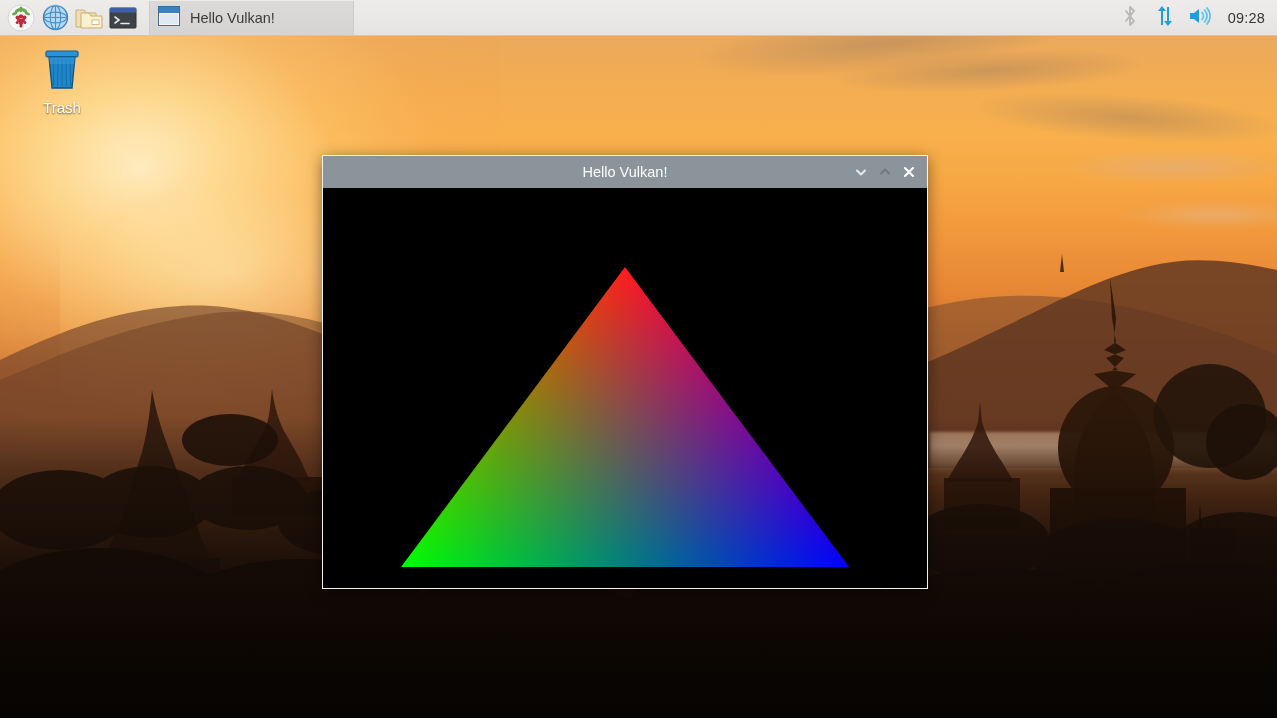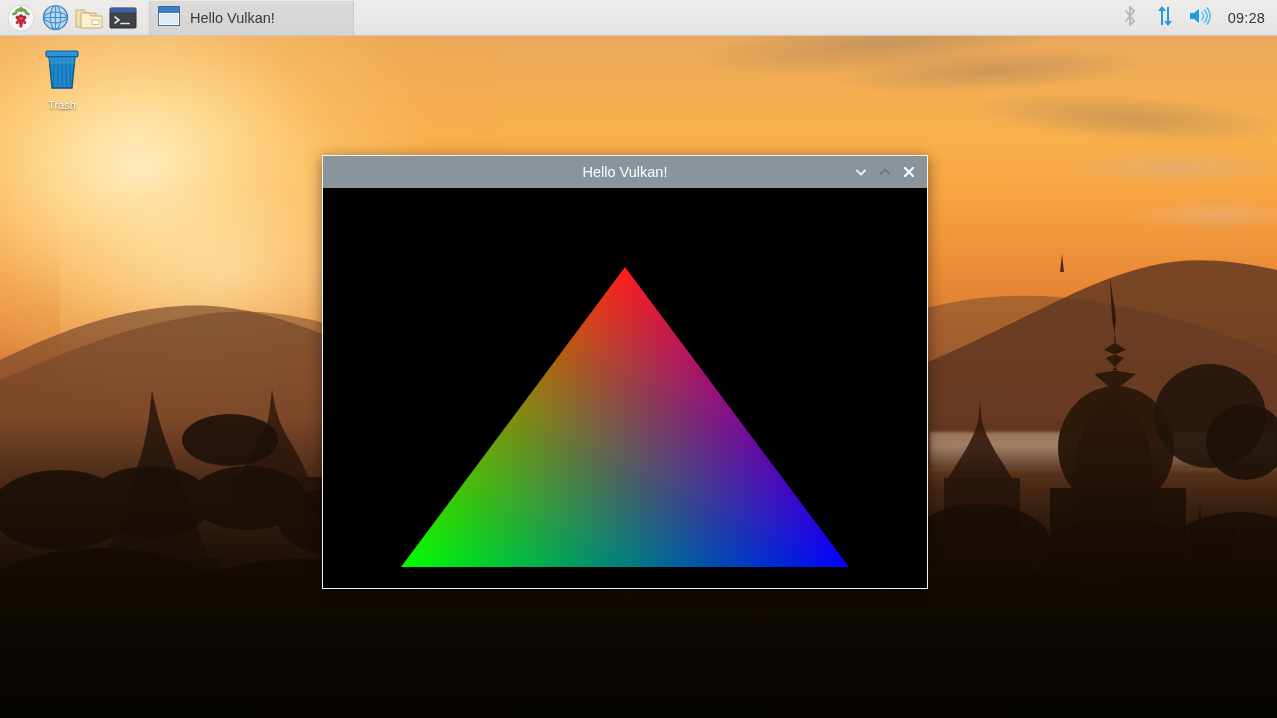--- a/index.html
+++ b/index.html
@@ -102,21 +102,21 @@
   .clock {
     font-size:14.5px; color:#363636; padding:0 2px 0 10px; letter-spacing:0.2px;
   }
 
   
   .desk-icon {
     position:absolute; left:24px; top:44px; width:76px;
     display:flex; flex-direction:column; align-items:center; gap:3px; z-index:5;
   }
   .desk-icon .label {
-    font-size:11px; color:#ffffff;
+    font-size:15px; color:#ffffff;
     text-shadow:0 1px 2px rgba(0,0,0,0.65);
   }
 
   
   #app-window {
     position:absolute; left:322px; top:155px; width:606px; height:434px;
     z-index:20;
     background:#f6f6f6;
     box-shadow:0 3px 14px rgba(0,0,0,0.45);
     border:1px solid #f4f3f1;

